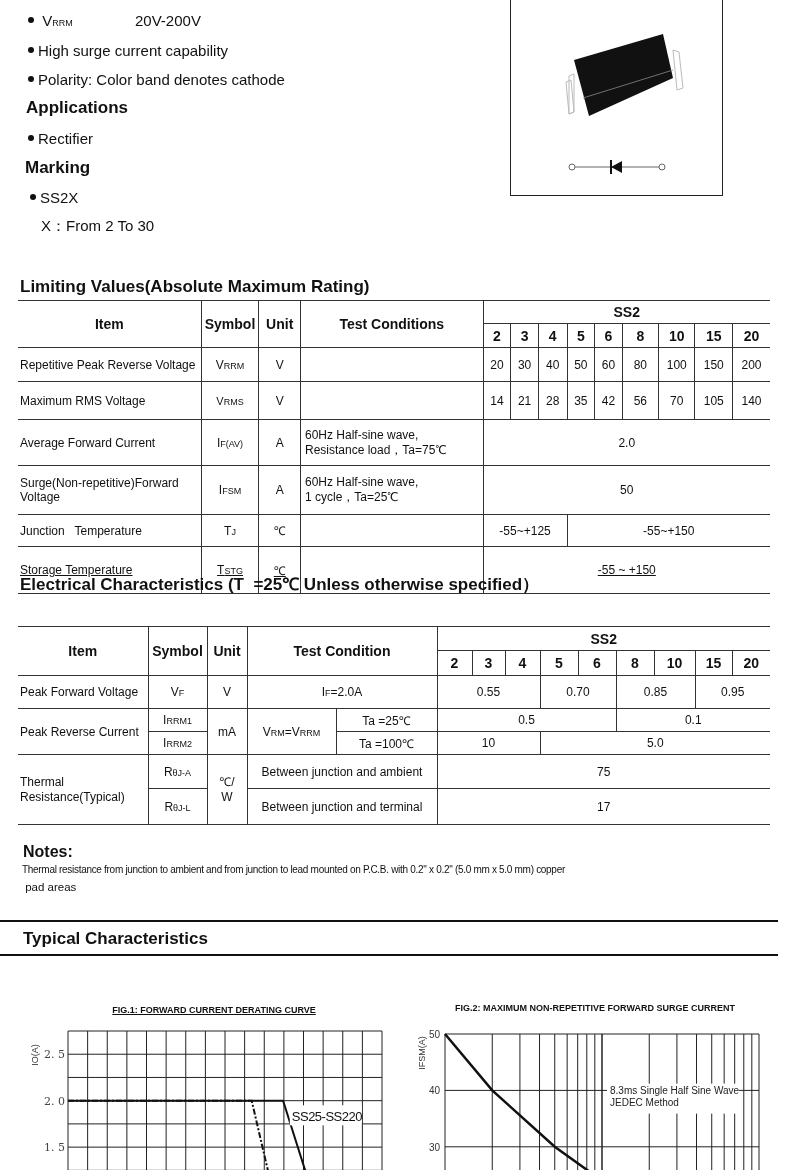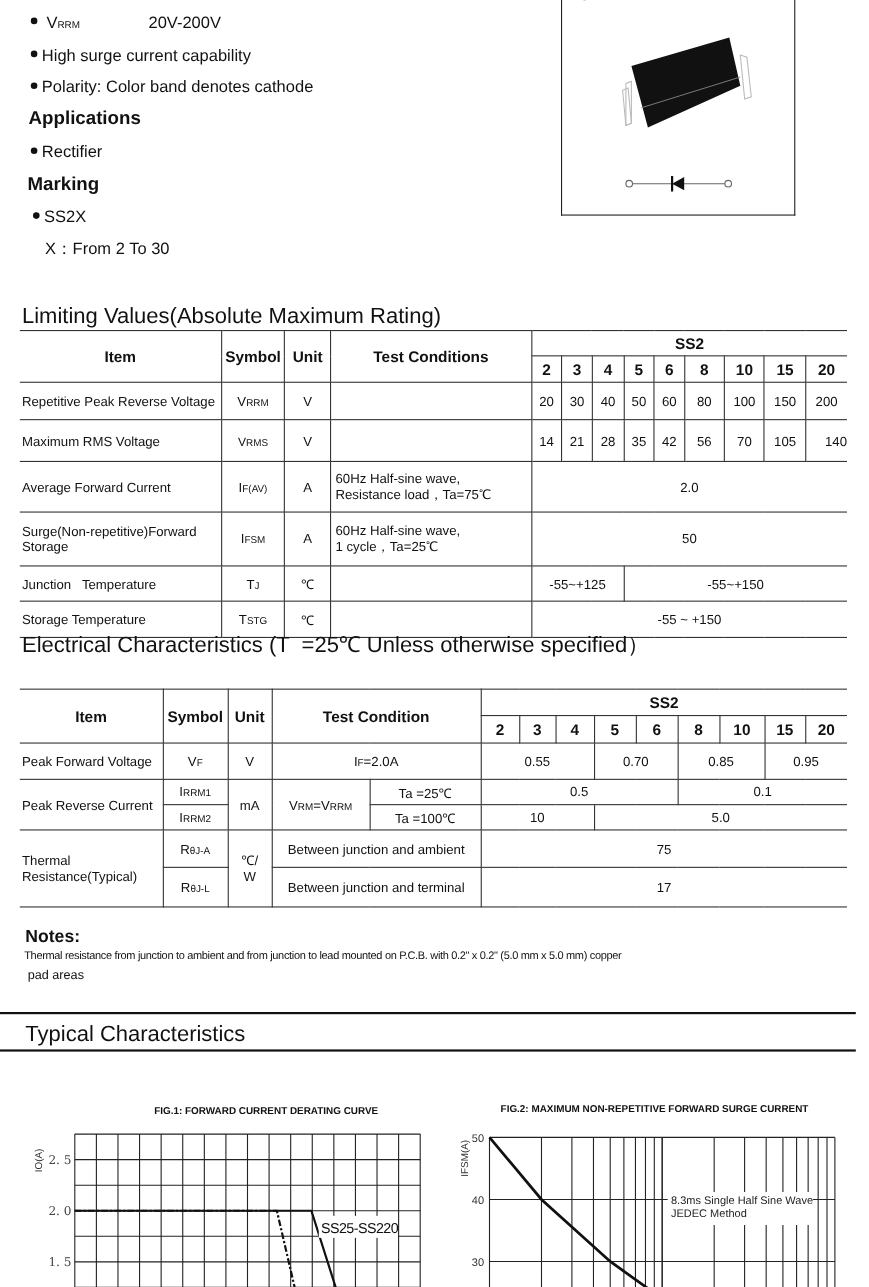--- a/index.html
+++ b/index.html
@@ -7,21 +7,21 @@
   .abs{position:absolute;}
   .feat{font-size:15px;}
   .bullet{display:inline-block;width:6px;height:6px;border-radius:50%;background:#111;margin-right:4px;vertical-align:middle;position:relative;top:-2px;}
   .h2{font-weight:bold;font-size:17px;}
   .sub{font-size:9px;}
   table{border-collapse:collapse;position:absolute;font-size:12px;}
   td,th{border:1px solid #333;text-align:center;padding:0;}
   th{font-weight:bold;font-size:14px;}
   .left{text-align:left;padding-left:2px;}
   .tc{text-align:left;padding-left:4px;line-height:15px;}
-  .sectitle{font-weight:normal;font-size:20px;}
+  .sectitle{font-weight:bold;font-size:17px;}
   .rule{position:absolute;left:0;width:778px;border-top:2px solid #111;}
   .pkgbox{position:absolute;left:510px;top:-2px;width:211px;height:197px;border:1.5px solid #222;border-top:none;overflow:hidden;}
   .cap{font-weight:bold;font-size:9px;text-align:center;position:absolute;}
 </style>
 </head>
 <body>
 
 <div class="abs feat" style="left:28px;top:12px;">
   <span class="bullet"></span>
   <span>V</span><span class="sub">RRM</span>
@@ -118,54 +118,54 @@
     <td>V</td>
     <td></td>
     <td>14</td>
     <td>21</td>
     <td>28</td>
     <td>35</td>
     <td>42</td>
     <td>56</td>
     <td>70</td>
     <td>105</td>
-    <td style="border-right:none;text-align:right;">140</td>
+    <td style="border-right:none;">140</td>
   </tr>
   <tr style="height:46px;">
     <td class="left" style="border-left:none;">Average Forward Current</td>
     <td><span>I</span><span class="sub">F(AV)</span></td>
     <td>A</td>
     <td class="tc">
           <div>60Hz Half-sine wave,</div>
           <div>Resistance load，Ta=75℃</div>
         </td>
     <td colspan="9" style="border-right:none;">2.0</td>
   </tr>
   <tr style="height:49px;">
     <td class="left" style="border-left:none;line-height:14px;">
           <div>Surge(Non-repetitive)Forward</div>
-          <div>Storage</div>
+          <div>Voltage</div>
         </td>
     <td><span>I</span><span class="sub">FSM</span></td>
     <td>A</td>
     <td class="tc">
           <div>60Hz Half-sine wave,</div>
           <div>1 cycle，Ta=25℃</div>
         </td>
     <td colspan="9" style="border-right:none;">50</td>
   </tr>
   <tr style="height:32px;">
     <td class="left" style="border-left:none;white-space:pre;">Junction   Temperature</td>
     <td><span>T</span><span class="sub">J</span></td>
     <td>℃</td>
     <td></td>
     <td colspan="3">-55~+125</td>
     <td colspan="6" style="border-right:none;">-55~+150</td>
   </tr>
-  <tr style="height:33px;">
+  <tr style="height:47px;text-decoration:underline;">
     <td class="left" style="border-left:none;">Storage Temperature</td>
     <td><span>T</span><span class="sub">STG</span></td>
     <td>℃</td>
     <td></td>
     <td colspan="9" style="border-right:none;">-55 ~ +150</td>
   </tr>
 </tbody>
   </table>
 
 <div class="abs sectitle" style="left:20px;top:572px;white-space:pre;">Electrical Characteristics (T  =25℃ Unless otherwise specified）</div>
@@ -252,21 +252,21 @@
   </table>
 
 <div class="abs" style="left:23px;top:843px;font-weight:bold;font-size:16px;">Notes:</div>
 <div class="abs" style="left:22px;top:864px;font-size:10px;white-space:nowrap;letter-spacing:-0.3px;">Thermal resistance from junction to ambient and from junction to  lead mounted on P.C.B. with 0.2" x 0.2" (5.0 mm x 5.0 mm) copper</div>
 <div class="abs" style="left:22px;top:881px;font-size:11.5px;white-space:pre;"> pad areas</div>
 
 <div class="rule" style="top:920px;"></div>
 <div class="abs sectitle" style="left:23px;top:929px;">Typical Characteristics</div>
 <div class="rule" style="top:954px;"></div>
 
-<div class="cap" style="left:72px;top:1005px;width:340px;">FIG.1: FORWARD CURRENT  DERATING CURVE</div>
+<div class="cap" style="left:44px;top:1005px;width:340px;text-decoration:underline;">FIG.1: FORWARD CURRENT  DERATING CURVE</div>
 <svg class="abs" style="left:30px;top:1025px;" width="360" height="145" id="fig1">
     <line x1="38" y1="6" x2="38" y2="150" stroke="#222" stroke-width="1"></line>
     <line x1="57.625" y1="6" x2="57.625" y2="150" stroke="#222" stroke-width="1"></line>
     <line x1="77.25" y1="6" x2="77.25" y2="150" stroke="#222" stroke-width="1"></line>
     <line x1="96.875" y1="6" x2="96.875" y2="150" stroke="#222" stroke-width="1"></line>
     <line x1="116.5" y1="6" x2="116.5" y2="150" stroke="#222" stroke-width="1"></line>
     <line x1="136.125" y1="6" x2="136.125" y2="150" stroke="#222" stroke-width="1"></line>
     <line x1="155.75" y1="6" x2="155.75" y2="150" stroke="#222" stroke-width="1"></line>
     <line x1="175.375" y1="6" x2="175.375" y2="150" stroke="#222" stroke-width="1"></line>
     <line x1="195" y1="6" x2="195" y2="150" stroke="#222" stroke-width="1"></line>

